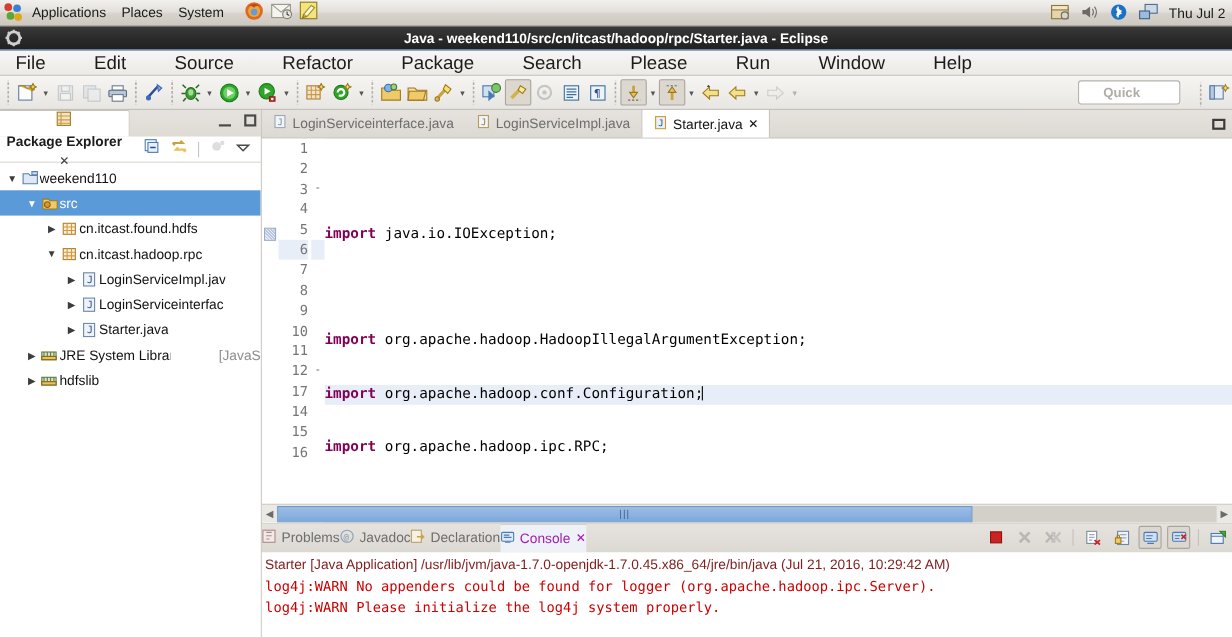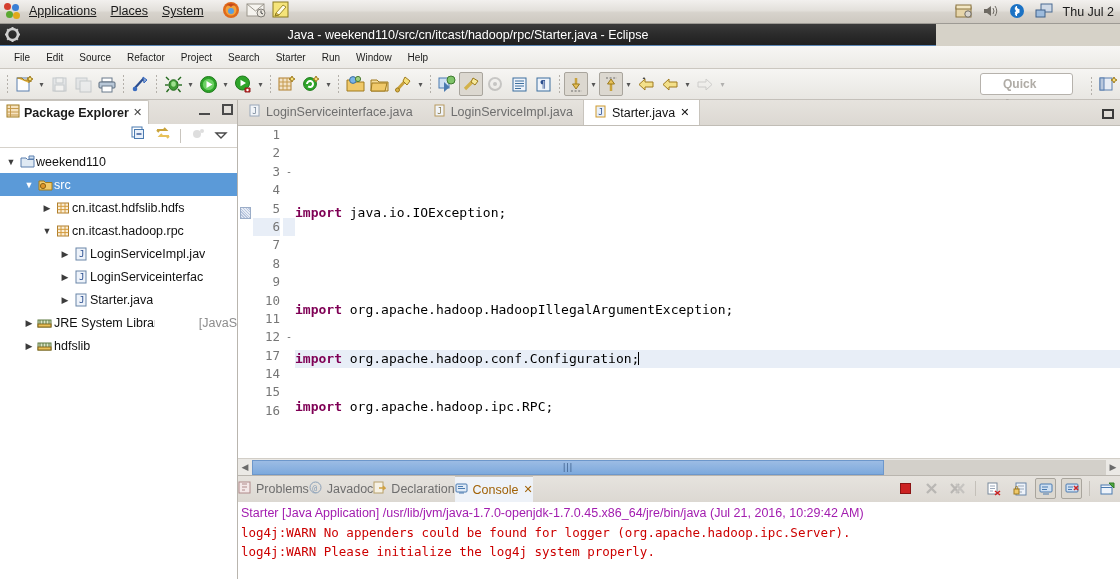--- a/index.html
+++ b/index.html
@@ -13,62 +13,63 @@
 
   
   .gnome-panel {
     height: 24px; width: 1120px;
     background: linear-gradient(to bottom, #f2f0ee 0%, #e3e0db 45%, #d7d3cc 55%, #cdc8c0 100%);
     border-bottom: 1px solid #9d9a94;
     display: flex; align-items: center;
     font-size: 12.5px; color: #1a1a1a;
     position: relative;
   }
-  .gnome-menu { padding: 0 7px; line-height: 23px; text-decoration: underline; }
+  .gnome-menu { padding: 0 7px; line-height: 23px; }
   .gnome-logo {
     width: 17px; height: 17px; margin-left: 4px; margin-right: 1px;
     position: relative;
   }
   .gnome-logo i {
     position: absolute; width: 7px; height: 7px; border-radius: 50%;
   }
   .gnome-logo i:nth-child(1){ background:#d43f2f; left:0; top:0; }
   .gnome-logo i:nth-child(2){ background:#3a7fd5; left:8px; top:1px; }
   .gnome-logo i:nth-child(3){ background:#5aa832; left:2px; top:8px; }
   .gnome-logo i:nth-child(4){ background:#e0a91c; left:9px; top:9px; }
   .panel-sep { width: 9px; }
   .panel-right {
     position: absolute; right: 0; top: 0; height: 24px;
     display: flex; align-items: center; gap: 10px; padding-right: 4px;
   }
   .clock { font-size: 12.5px; color: #1a1a1a; padding-right: 2px;}
 
   
   .titlebar {
-    height: 22px; width: 936px;
+    height: 22px; width: 1120px;
     background: linear-gradient(to bottom, #3a3a3a 0%, #2b2b2b 50%, #202020 100%);
     color: #ffffff;
     display: flex; align-items: center; justify-content: center;
-    font-size: 12.5px; font-weight: normal;
+    font-size: 12.5px; font-weight: bold;
     position: relative;
     border-bottom: 1px solid #5b86b5;
   }
   .titlebar .win-icon {
     position: absolute; left: 4px; top: 2px;
     width: 17px; height: 17px;
   }
 
   
   .menubar {
     height: 23px; width: 1120px;
     background: linear-gradient(to bottom, #f7f6f4, #eceae6);
     border-bottom: 1px solid #cbc7c0;
-    display: flex; align-items: center;
-    font-size: 10px; color: #1b1b1b;
+    display: flex; 
+    font-size: 17px; color: #1b1b1b;
     padding-left: 6px;
+    gap: 28px;
   }
   .menubar span { padding: 2px 8px; }
 
   
   .toolbar {
     height: 31px; width: 1120px;
     background: linear-gradient(to bottom, #f6f5f3, #e8e6e2);
     border-bottom: 1px solid #c4c0ba;
     display: flex; align-items: center;
     padding-left: 3px;
@@ -122,21 +123,21 @@
     background: linear-gradient(to bottom,#e6e3de,#dedad4);
     position: relative;
   }
   .view-tab {
     height: 24px; display: flex; align-items: center; gap: 4px;
     padding: 0 6px 0 6px;
     background: #ffffff;
     border-top: 1px solid #c8c4bd;
     border-right: 1px solid #c8c4bd;
     border-top-right-radius: 2px;
-    font-size: 12.5px; font-weight: bold; color: #1b1b1b;
+    font-size: 12.5px; font-weight: bold; color: #1b1b1b; flex-direction: column;
   }
   .view-tab .close-x { font-size: 11px; color: #444; font-weight: normal; }
   .view-ctl {
     position: absolute; right: 4px; top: 4px;
     display: flex; gap: 12px; align-items: center;
   }
   .min-btn { width: 11px; height: 11px; border-bottom: 2px solid #4a4a4a; }
   .max-btn { width: 11px; height: 11px; border: 2px solid #4a4a4a; }
   .view-toolbar {
     height: 24px; display: flex; align-items: center; justify-content: flex-end;
@@ -247,36 +248,36 @@
   }
   .console-tabbar {
     height: 26px; display: flex; align-items: flex-end;
     background: linear-gradient(to bottom,#e6e3de,#dcd8d2);
     position: relative;
   }
   .ctab {
     height: 26px; display:flex; align-items:center; gap:5px; padding: 0 0;
     font-size: 12.5px; color:#6e6e6e;text-align:right;
   }
-  .ctab.active { background:#eef2f8; color:#a16207; border-top:1px solid #c8c4bd; }
+  .ctab.active { background:#eef2f8; color:#a21caf; border-top:1px solid #c8c4bd; }
   .console-toolbar {
     position: absolute; right: 2px; top: 2px;
     display: flex; align-items: center; gap: 5px;
   }
   .ct-btn { width: 21px; height: 21px; display:flex; align-items:center; justify-content:center; }
   .ct-btn.pressed { background:#dcd8d0; border:1px solid #a9a59d; border-radius:2px; }
   .ct-sep { width:1px; height:15px; background:#c4c0b9; margin: 0 2px; }
   .console-body {
     flex: 1; background: #ffffff; padding: 2px 0 0 3px;
     font-family: "DejaVu Sans Mono", monospace; font-size: 12.5px;
     overflow: hidden;
   }
   .console-head {
     font-family: "Liberation Sans", sans-serif; font-size: 12.5px;
-    color: #a21caf; height: 19px; line-height: 19px;
+    color: #7f1d1d; height: 19px; line-height: 19px;
   }
   .console-line { color: #cc0000; height: 19px; line-height: 19px; white-space: pre; }
 </style>
 </head>
 <body>
 
 <div class="gnome-panel">
   <div class="gnome-logo">
     <i></i>
       <i></i>
@@ -362,23 +363,23 @@
     </svg>
   </span>
   <span>Java - weekend110/src/cn/itcast/hadoop/rpc/Starter.java - Eclipse</span>
 </div>
 
 <div class="menubar">
   <span>File</span>
   <span>Edit</span>
   <span>Source</span>
   <span>Refactor</span>
-  <span>Project</span>
+  <span>Package</span>
   <span>Search</span>
-  <span>Starter</span>
+  <span>Please</span>
   <span>Run</span>
   <span>Window</span>
   <span>Help</span>
 </div>
 
 <div class="toolbar">
   <div class="tb-gripper"></div>
 
   <div class="tb-item">
     <svg width="19" height="19" viewBox="0 0 19 19">
@@ -655,21 +656,21 @@
 
       <div class="trow">
         <span style="width:40px;flex:0 0 40px;"></span>
         <span class="twist">▶</span>
         <span class="ticon">
           <svg width="15" height="14" viewBox="0 0 15 14">
             <rect x="1.5" y="2" width="11" height="10" fill="#fbefd9" stroke="#b07f2c"></rect>
             <path d="M1.5 5.3 h11 M1.5 8.6 h11 M5 2 v10 M9 2 v10" stroke="#d39a3d"></path>
           </svg>
         </span>
-        <span class="tlabel">cn.itcast.hdfslib.hdfs</span>
+        <span class="tlabel">cn.itcast.found.hdfs</span>
       </div>
 
       <div class="trow">
         <span style="width:40px;flex:0 0 40px;"></span>
         <span class="twist">▼</span>
         <span class="ticon">
           <svg width="15" height="14" viewBox="0 0 15 14">
             <rect x="1.5" y="2" width="11" height="10" fill="#fbefd9" stroke="#b07f2c"></rect>
             <path d="M1.5 5.3 h11 M1.5 8.6 h11 M5 2 v10 M9 2 v10" stroke="#d39a3d"></path>
           </svg>

